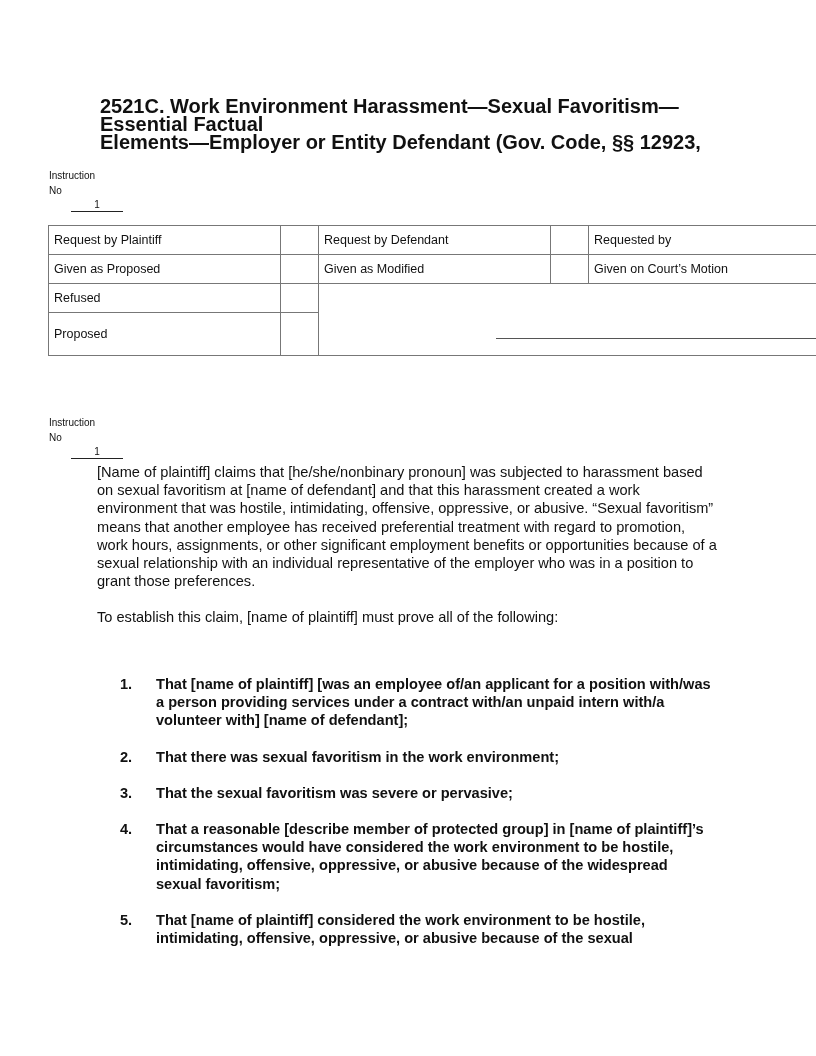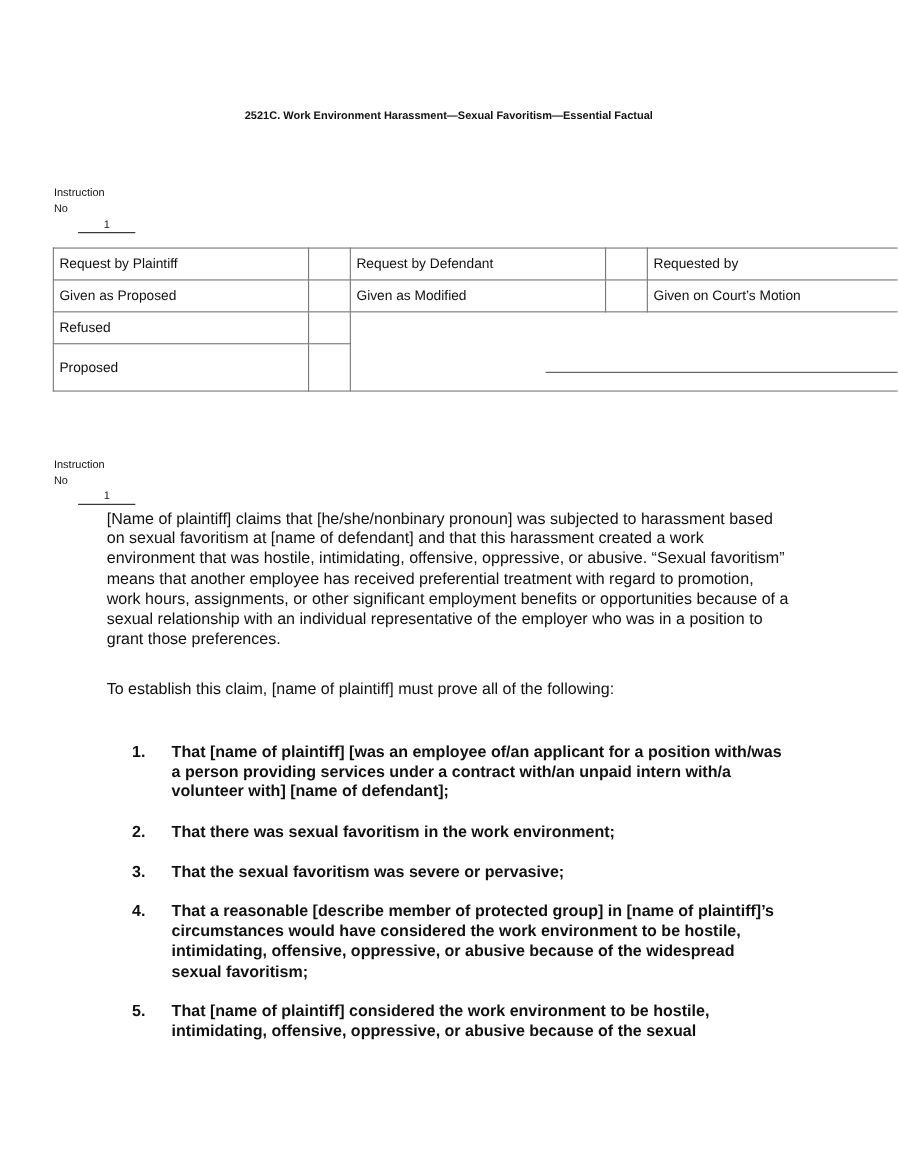--- a/index.html
+++ b/index.html
@@ -1,17 +1,17 @@
 <!DOCTYPE html>
 <html><head>
 <meta charset="utf-8">
 <style>
   html, body { margin: 0; padding: 0; background: #ffffff; }
   body { width: 816px; height: 1056px; position: relative; overflow: hidden; color: #111; font-family: "Liberation Sans", sans-serif; }
-  .title { position: absolute; left: 100px; width: 616px; top: 97px; text-align: center; font-weight: bold; font-size: 10px; line-height: 18px; }
+  .title { position: absolute; left: 100px; width: 616px; top: 97px; text-align: left; font-weight: bold; font-size: 20px; line-height: 18px; }
   .instr { position: absolute; left: 49px; font-size: 10px; line-height: 15px; }
   .instr .no-row { display: flex; flex-direction: column; }
   .instr .num { display: inline-block; margin-left: 22px; width: 52px; border-bottom: 1px solid #222; text-align: center; line-height: 13px; }
   table.req { position: absolute; left: 48px; top: 225px; width: 810px; border-collapse: collapse; font-size: 12.5px; }
   table.req td { border: 1px solid #777; padding: 0 5px; height: 28px; vertical-align: middle; }
   table.req td.box { width: 24px; padding: 0; }
   .judge-area { position: relative; }
   .judge-line { position: absolute; left: 177px; right: 13px; bottom: 16px; border-top: 1px solid #555; }
   .judge-label { position: absolute; right: 13px; bottom: 2px; font-size: 9.5px; }
   .body { position: absolute; left: 97px; width: 620px; font-weight: normal; font-size: 14.6px; line-height: 18.2px; }
@@ -19,20 +19,21 @@
   .list { position: absolute; left: 97px; width: 620px; font-weight: bold; font-size: 14.6px; line-height: 18.2px; }
   .item { display: flex; margin-bottom: 18px; }
   .item .n { width: 59px; padding-left: 23px; box-sizing: border-box; flex: none; }
   .item .t { flex: 1; }
 </style>
 </head>
 <body>
 
 <div class="title">
   <div>2521C. Work Environment Harassment—Sexual Favoritism—Essential Factual</div>
+  <div>Elements—Employer or Entity Defendant (Gov. Code, §§ 12923,</div>
 </div>
 
 <div class="instr" style="top:168px;">
   <div>Instruction</div>
   <div class="no-row">
     <span>No</span>
     <span class="num">1</span>
   </div>
 </div>
 
@@ -80,21 +81,21 @@
 <div class="instr" style="top:415px;">
   <div>Instruction</div>
   <div class="no-row">
     <span>No</span>
     <span class="num">1</span>
   </div>
 </div>
 
 <div class="body" style="top:463px;">
   <p class="para">[Name of plaintiff] claims that [he/she/nonbinary pronoun] was subjected to harassment based on sexual favoritism at [name of defendant] and that this harassment created a work environment that was hostile, intimidating, offensive, oppressive, or abusive. “Sexual favoritism” means that another employee has received preferential treatment with regard to promotion, work hours, assignments, or other significant employment benefits or opportunities because of a sexual relationship with an individual representative of the employer who was in a position to grant those preferences.</p>
-  <p class="para" style="margin-top:28px;">To establish this claim, [name of plaintiff] must prove all of the following:</p>
+  <p class="para" style="margin-top:18px;">To establish this claim, [name of plaintiff] must prove all of the following:</p>
 </div>
 
 <div class="list" style="top:675px;">
   <div class="item">
     <span class="n">1.</span>
     <span class="t">That [name of plaintiff] [was an employee of/an applicant for a position with/was a person providing services under a contract with/an unpaid intern with/a volunteer with] [name of defendant];</span>
   </div>
   <div class="item">
     <span class="n">2.</span>
     <span class="t">That there was sexual favoritism in the work environment;</span>

